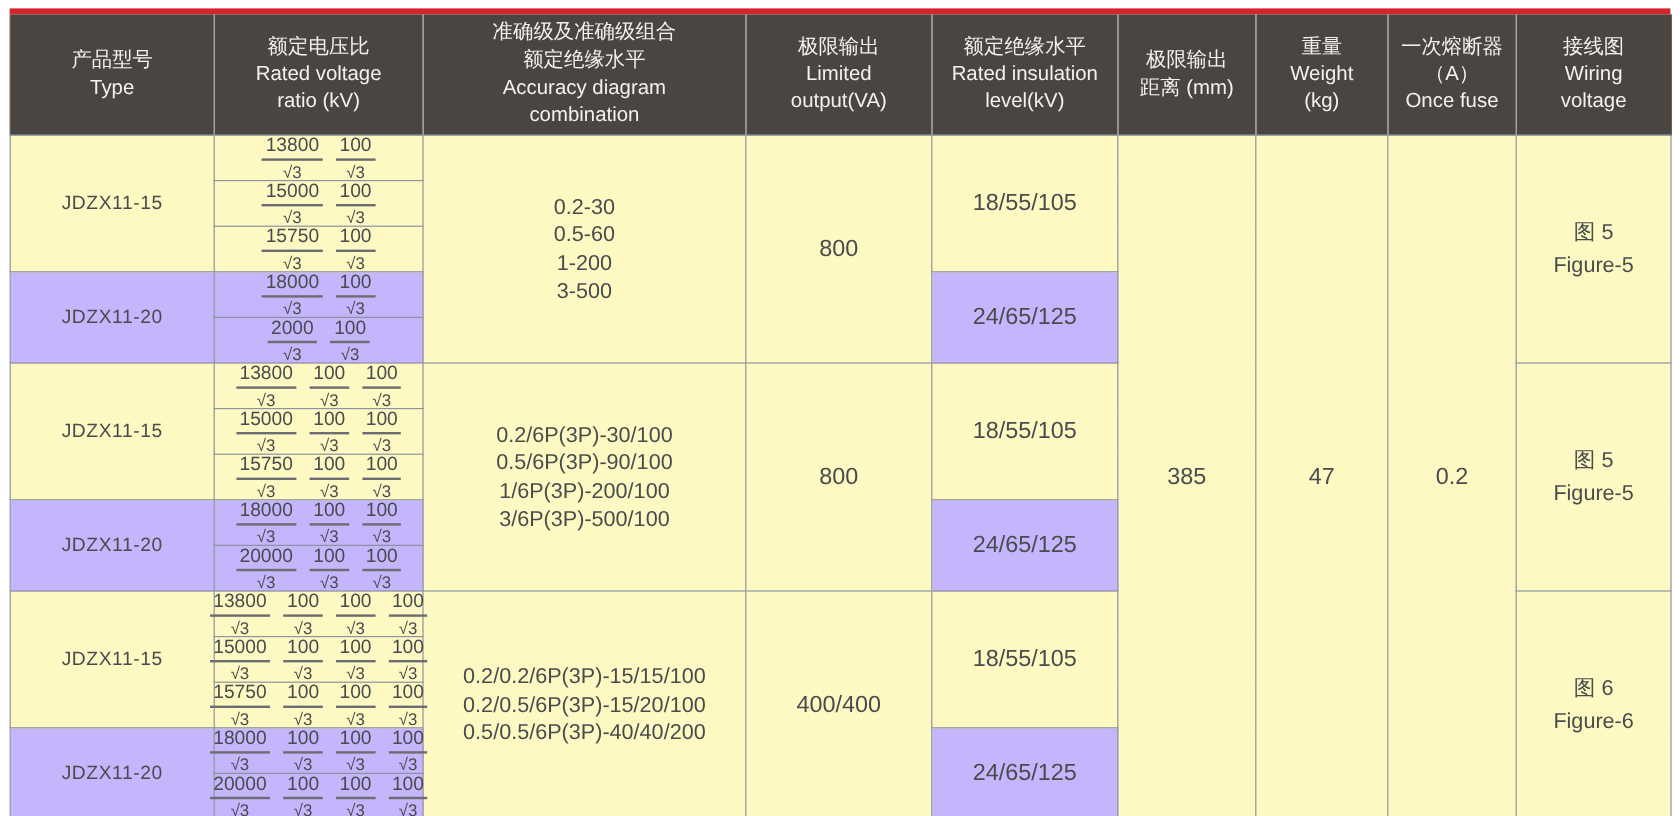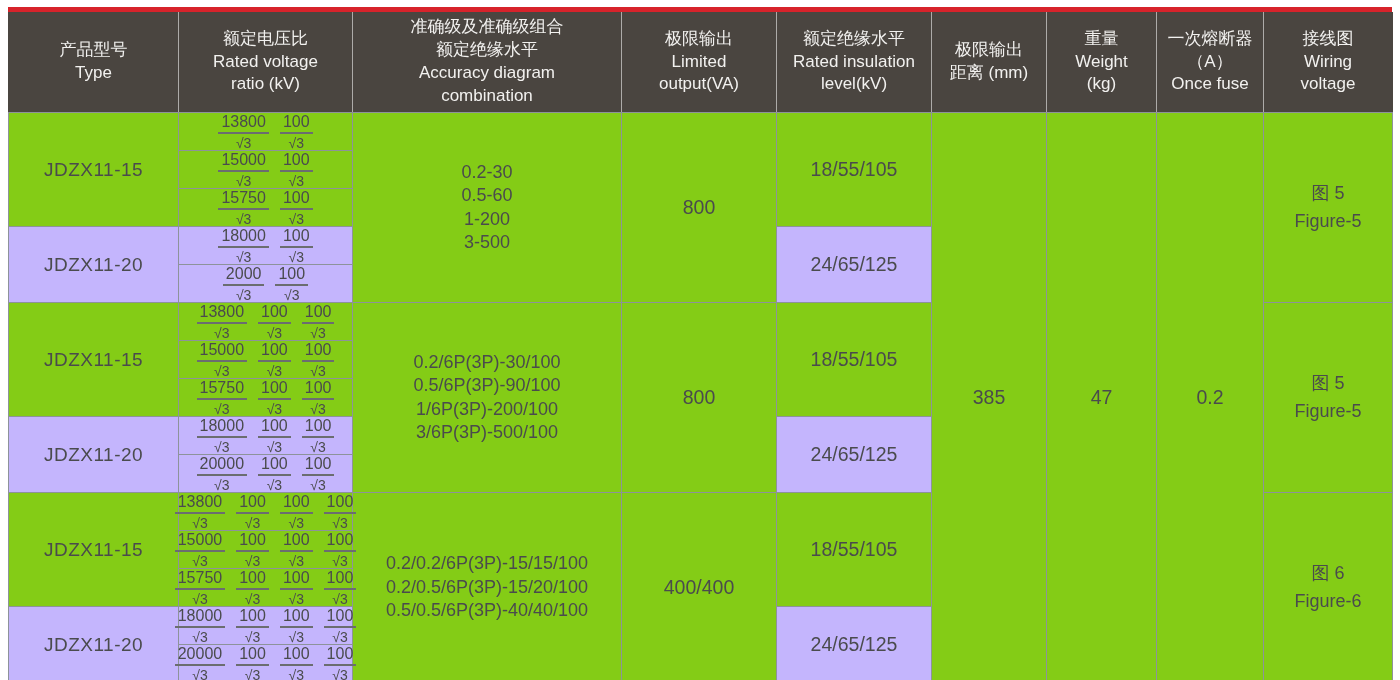--- a/index.html
+++ b/index.html
@@ -12,25 +12,25 @@
     background:#4a4540;color:#f2f1ef;font-weight:normal;font-size:17px;line-height:1.34;
     height:96px;vertical-align:middle;text-align:center;padding:2px 2px;
     border-left:1px solid rgba(255,255,255,0.55);
     border-right:1px solid rgba(255,255,255,0.55);
     border-bottom:1px solid #8d939a;border-top:none;
   }
   thead th:first-child{border-left:1px solid #4a4540;}
   thead th:last-child{border-right:1px solid #4a4540;text-align:center;}
   tbody td{
     border:1px solid #8d939a;text-align:center;vertical-align:middle;
-    color:#4a4b4d;background:#84cc16;padding:0 2px;
+    color:#4a4b4d;background:#fef9c3;padding:0 2px;
   }
   tbody tr{height:37px;}
   td.shaded{background:#c4b5fd;}
-  td.type-cell{font-size:19px;letter-spacing:0.5px;}
+  td.type-cell{font-size:16px;letter-spacing:0.5px;}
   .fracs{display:flex;justify-content:center;align-items:center;gap:11px;}
   .frac{display:inline-flex;flex-direction:column;align-items:center;line-height:1;}
   .frac .num{font-size:16px;border-bottom:2px solid #6b6d70;padding:1px 3px 2px 3px;}
   .frac .den{font-size:14px;padding-top:2px;}
   td.accuracy-cell{font-size:18px;line-height:1.3;margin-left:28px;}
   td.output-cell,td.insulation-cell,td.creepage-cell,td.weight-cell,td.fuse-cell{font-size:19.5px;}
   td.wiring-cell{font-size:18px;line-height:1.55;}
 </style>
 </head>
 <body>
@@ -309,21 +309,21 @@
               </span>
               <span class="frac">
                 <span class="num">100</span>
                 <span class="den">√3</span>
               </span>
             </div>
           </td>
           <td class="accuracy-cell" rowspan="5">
             <div>0.2/0.2/6P(3P)-15/15/100</div>
             <div>0.2/0.5/6P(3P)-15/20/100</div>
-            <div>0.5/0.5/6P(3P)-40/40/100</div>
+            <div>0.5/0.5/6P(3P)-40/40/200</div>
           </td>
           <td class="output-cell" rowspan="5">400/400</td>
           <td class="insulation-cell" rowspan="3">18/55/105</td>
           <td class="wiring-cell" rowspan="5">
             <div>图 6</div>
             <div>Figure-6</div>
           </td>
         </tr>
         <tr class="body-row">
           <td class="ratio-cell">

